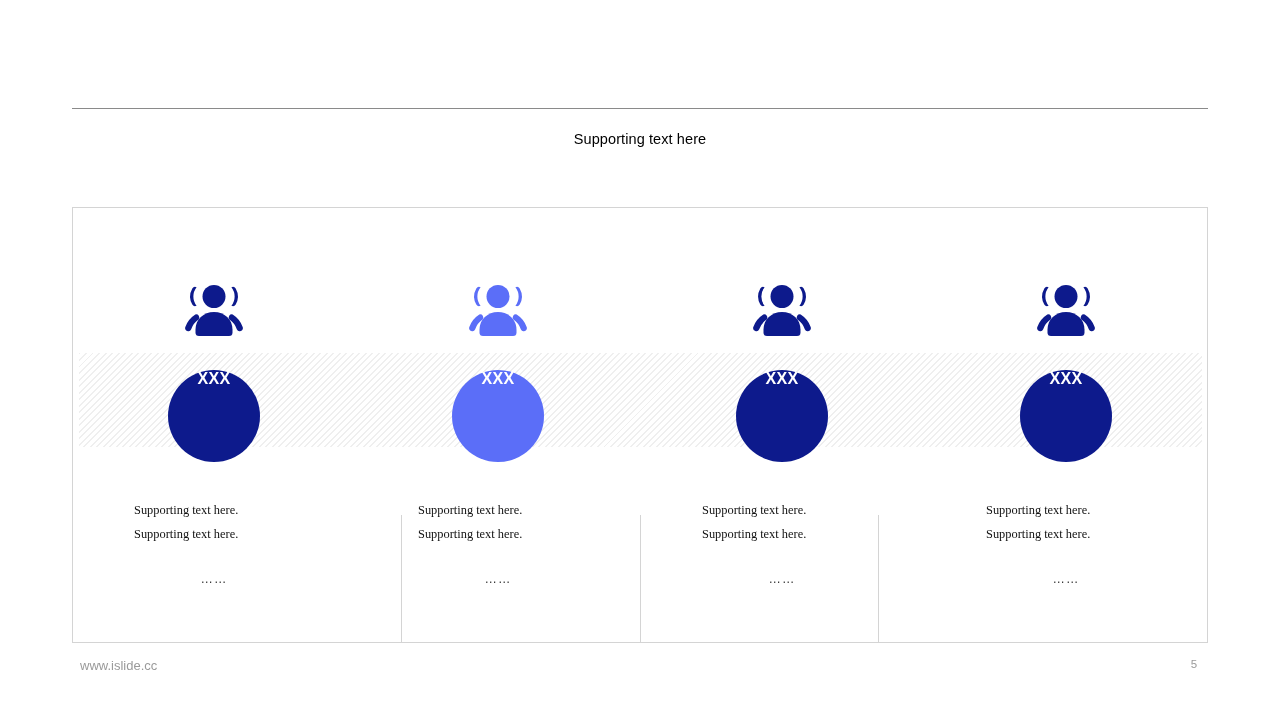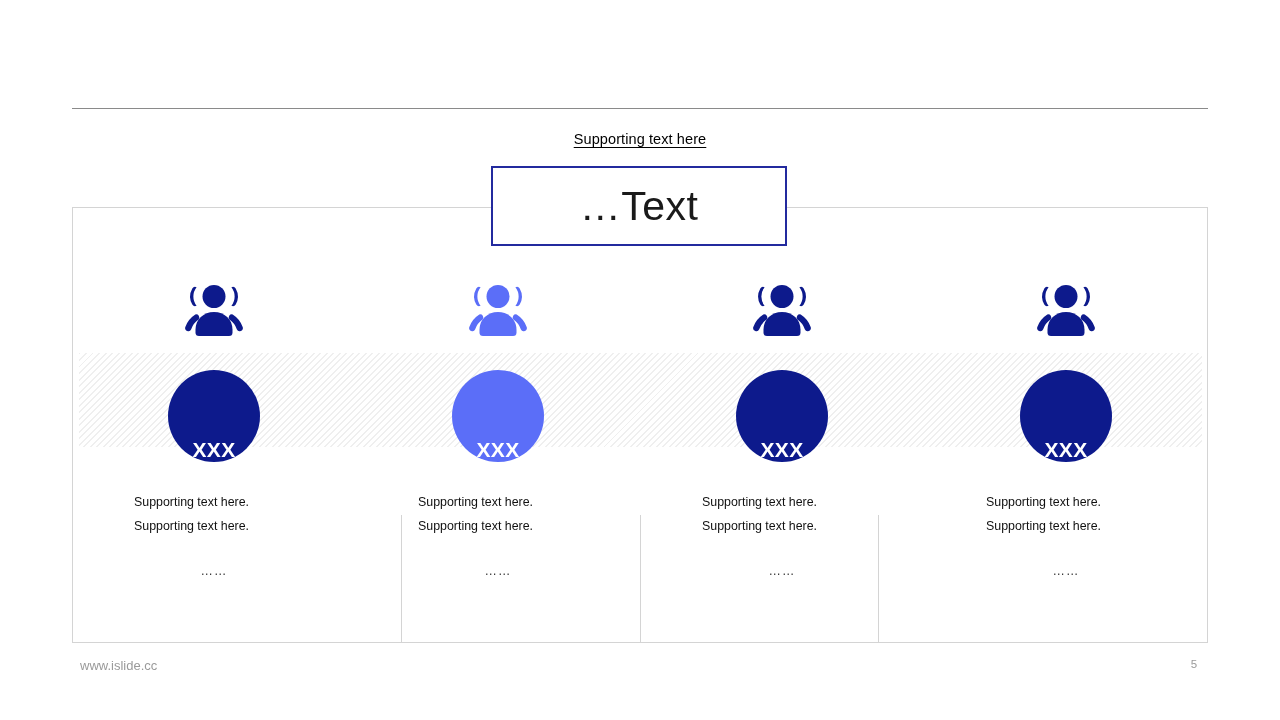--- a/index.html
+++ b/index.html
@@ -35,21 +35,20 @@
 
   
   .head-link {
     position: absolute;
     left: 0;
     top: 131px;
     width: 1280px;
     text-align: center;
     font-size: 14.5px;
     color: #000000;
-    text-decoration: underline;
     text-underline-offset: 2.5px;
     letter-spacing: 0.1px;
   }
 
   .title-box {
     position: absolute;
     left: 491px;
     top: 166px;
     width: 296px;
     height: 80px;
@@ -134,33 +133,34 @@
     display: block;
   }
 
   
   .badge-circle {
     margin-top: 26px;
     width: 92px;
     height: 92px;
     border-radius: 50%;
     display: flex;
-    align-items: flex-end;
+    align-items: flex-start;
     justify-content: center;
     color: #ffffff;
-    font-size: 21px;
+    font-size: 16px;
     font-weight: bold;
     letter-spacing: 0.4px;
   }
 
   
   .support-block {
-    margin-top: 28px;
+    margin-top: 36px;
     text-align: left;
     width: 160px;
+    font-family: Liberation Serif, serif;
   }
   .support-line {
     font-size: 12.4px;
     color: #111111;
     line-height: 24px;
     white-space: nowrap;
   }
   .ellipsis-line {
     margin-top: 26px;
     text-align: center;
@@ -190,23 +190,20 @@
 </style>
 </head>
 <body>
 
 <div class="slide">
 
   <div class="top-rule"></div>
 
   <div class="head-link">Supporting text here</div>
 
-  <div class="title-box">
-    <span class="title-text">…Text</span>
-  </div>
 
   <div class="frame"></div>
 
   <div class="hatch-band"></div>
 
   <div class="col-divider" style="left:401px;"></div>
   <div class="col-divider" style="left:640px;"></div>
   <div class="col-divider" style="left:878px;"></div>
 
   <div class="columns">

